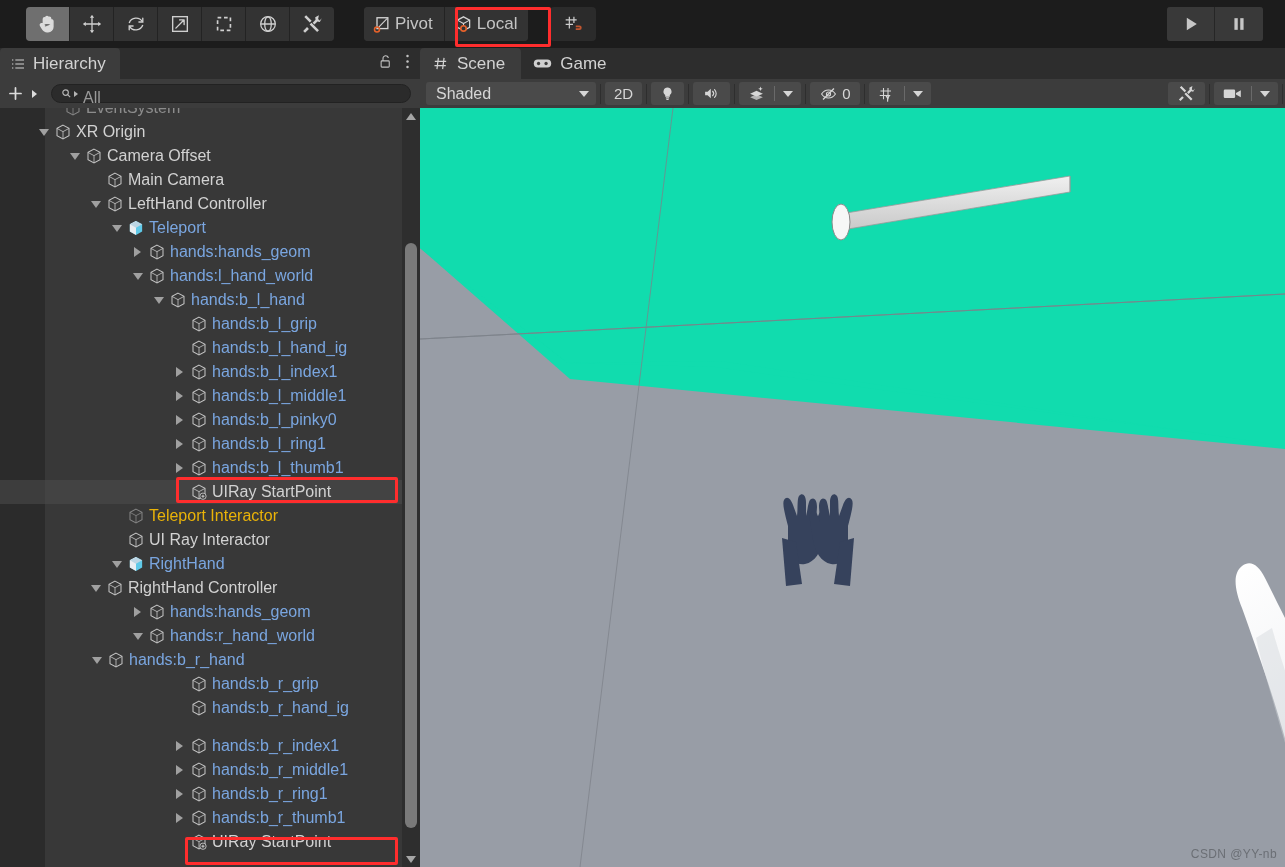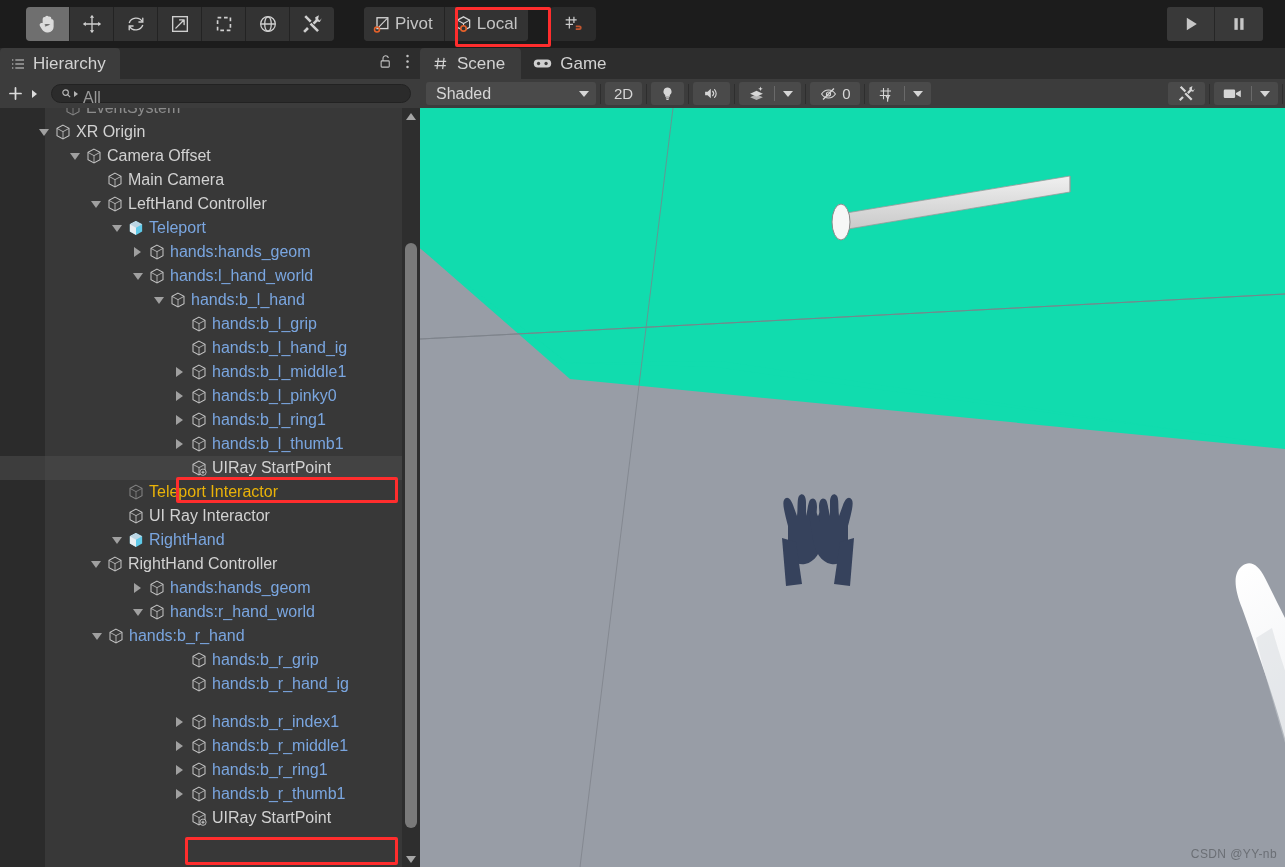--- a/index.html
+++ b/index.html
@@ -423,20 +423,32 @@
           </div>
           <div class="row prefab" style="padding-left: 171px;">
             <span class="tw"></span>
             <span class="ico">
               <svg width="18" height="18" viewBox="0 0 24 24" fill="none" stroke="#c6c6c6" stroke-width="1.35">
                 <path d="M12 2.9l8 4.3v9.6L12 21.1 4 16.8V7.2z"></path>
                 <path d="M4 7.2l8 4.3 8-4.3M12 11.5v9.6" stroke-width="1.1"></path>
               </svg>
             </span>
             <span class="lbl">hands:b_l_hand_ig</span>
+          </div>
+          <div class="row prefab" style="padding-left: 171px;">
+            <span class="tw">
+              <span class="tri-closed"></span>
+            </span>
+            <span class="ico">
+              <svg width="18" height="18" viewBox="0 0 24 24" fill="none" stroke="#c6c6c6" stroke-width="1.35">
+                <path d="M12 2.9l8 4.3v9.6L12 21.1 4 16.8V7.2z"></path>
+                <path d="M4 7.2l8 4.3 8-4.3M12 11.5v9.6" stroke-width="1.1"></path>
+              </svg>
+            </span>
+            <span class="lbl">hands:b_l_index1</span>
           </div>
           <div class="row prefab" style="padding-left: 171px;">
             <span class="tw">
               <span class="tri-closed"></span>
             </span>
             <span class="ico">
               <svg width="18" height="18" viewBox="0 0 24 24" fill="none" stroke="#c6c6c6" stroke-width="1.35">
                 <path d="M12 2.9l8 4.3v9.6L12 21.1 4 16.8V7.2z"></path>
                 <path d="M4 7.2l8 4.3 8-4.3M12 11.5v9.6" stroke-width="1.1"></path>
               </svg>

